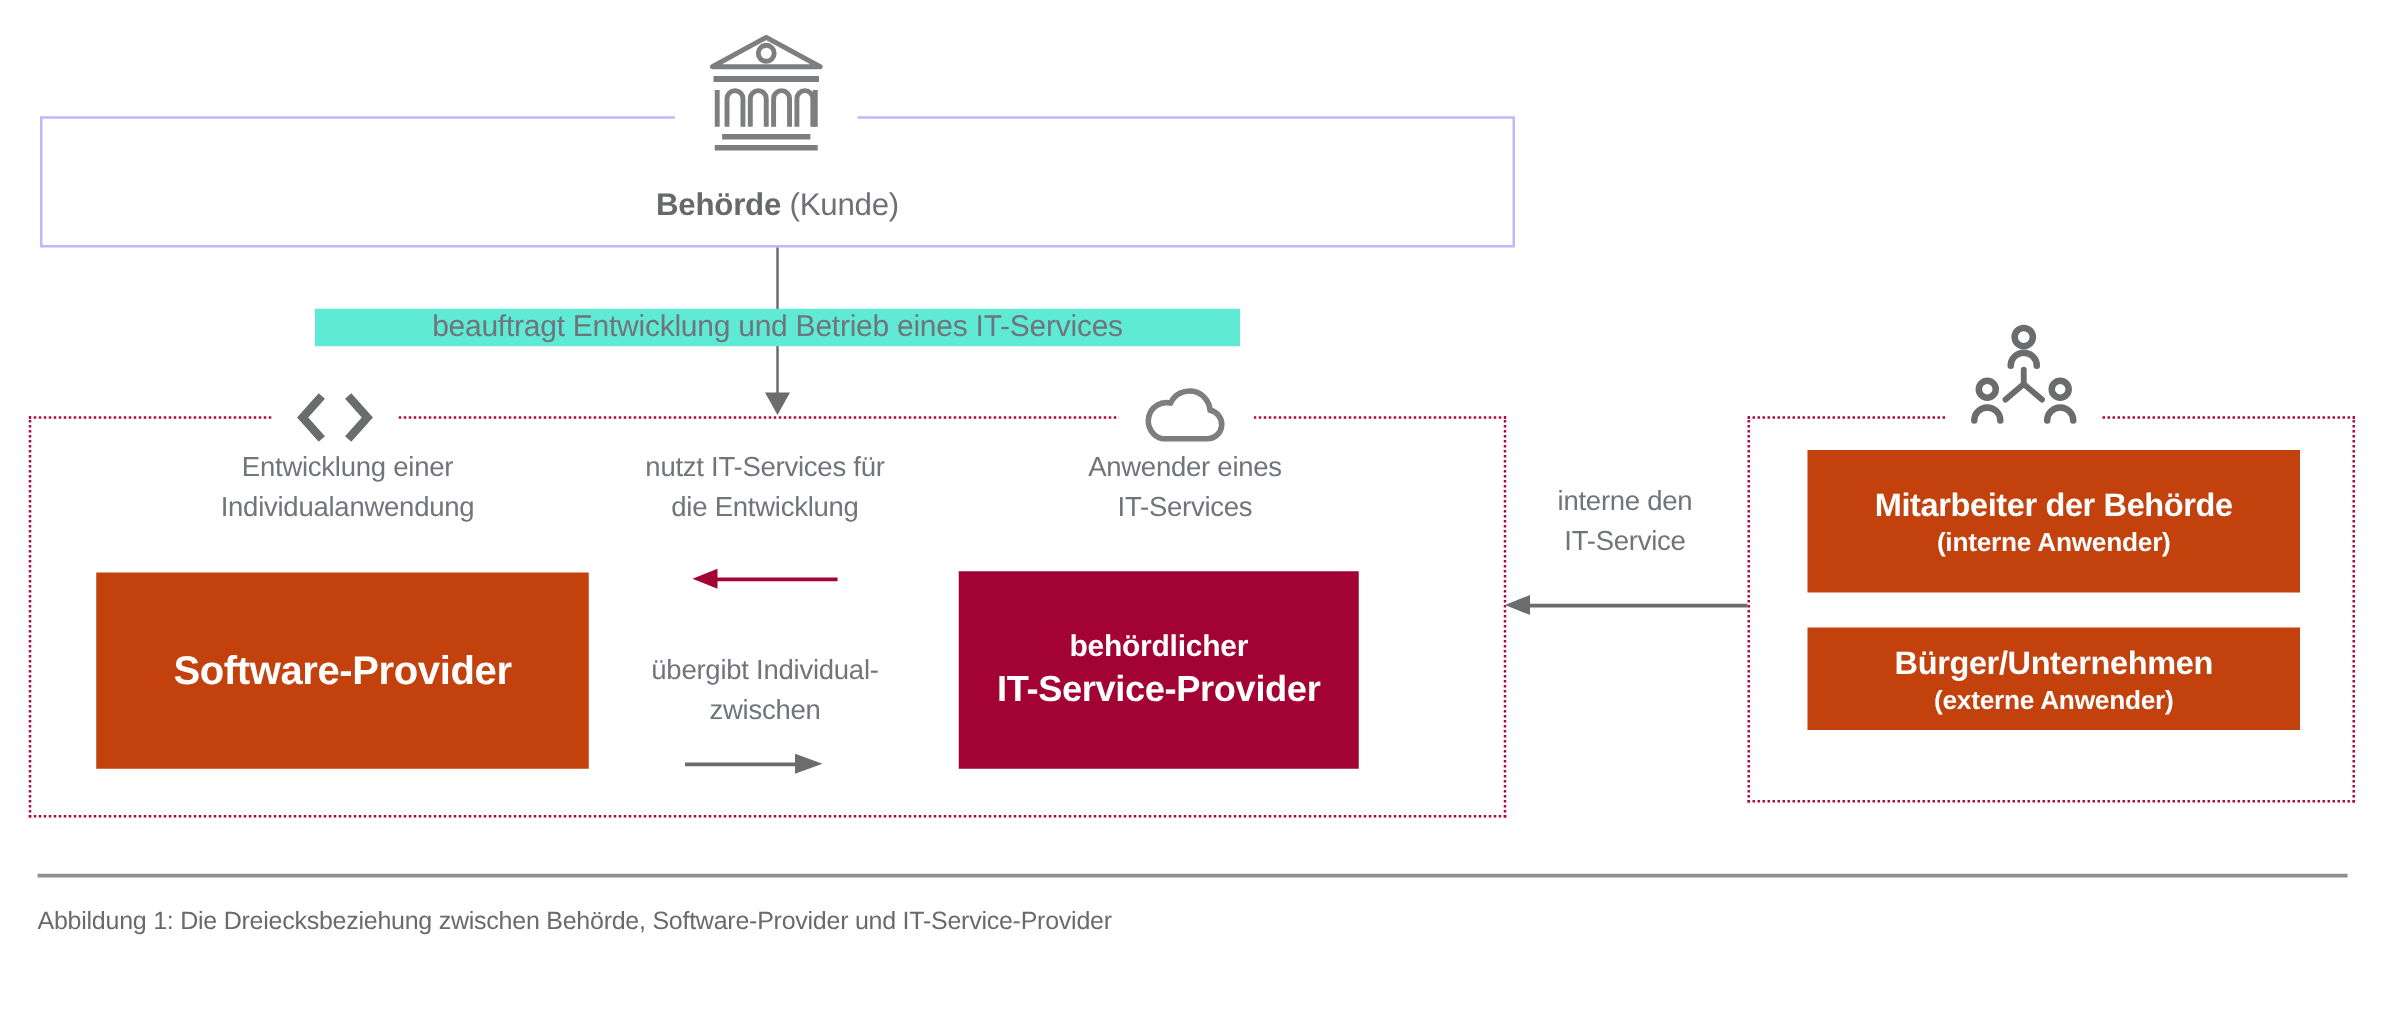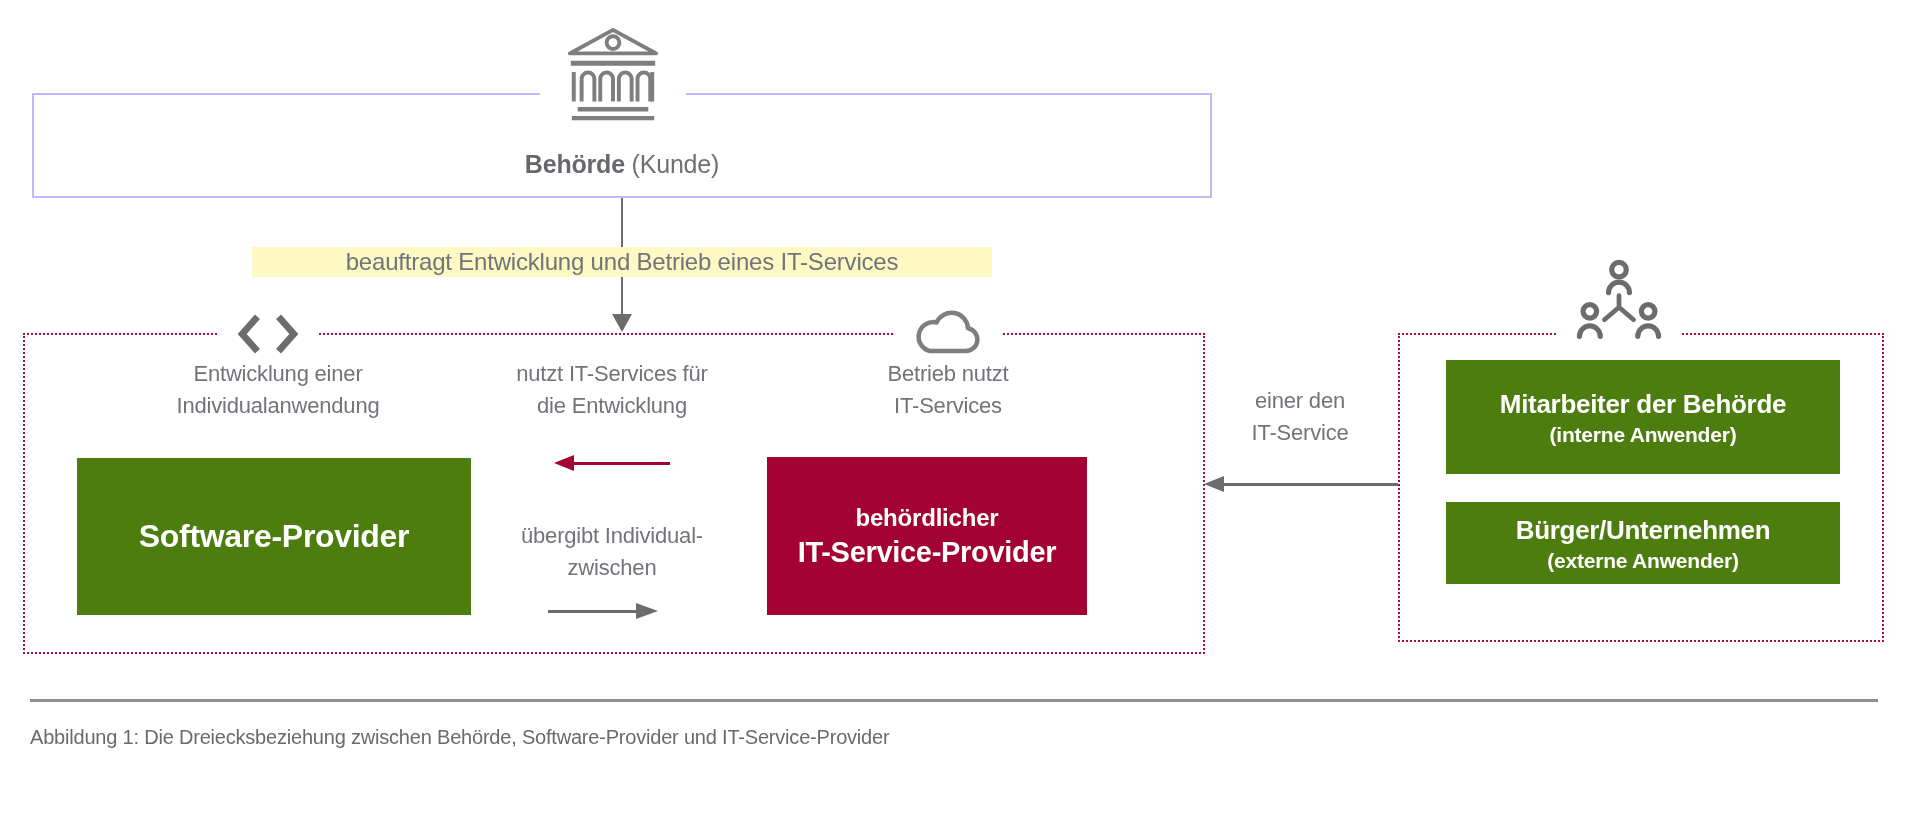--- a/index.html
+++ b/index.html
@@ -18,29 +18,29 @@
   .customer-label{font-size:25px;color:#6e7076;letter-spacing:-0.2px;}
   .customer-label .bold{font-weight:bold;color:#66686c;}
   
   .vline{position:absolute;left:621px;top:198px;width:2px;height:120px;background:#6b6c6e;}
   .arrowhead-down{
     position:absolute;left:612px;top:314px;width:0;height:0;
     border-left:10px solid transparent;border-right:10px solid transparent;border-top:18px solid #6b6c6e;
   }
   .mandate-label{
     position:absolute;left:252px;top:247px;width:740px;text-align:center;
-    font-size:24px;line-height:30px;background:#fef9c3;color:#71747a;letter-spacing:-0.2px;
+    font-size:24px;line-height:30px;background:#5eead4;color:#71747a;letter-spacing:-0.2px;
   }
   
   .dotted-zone{position:absolute;border:2px dotted #ad0a3e;box-sizing:border-box;}
   .zone-providers{left:23px;top:333px;width:1182px;height:321px;}
   .zone-users{left:1398px;top:333px;width:486px;height:309px;}
   
   .solid-box{position:absolute;display:flex;flex-direction:column;align-items:center;justify-content:center;color:#ffffff;text-align:center;}
-  .box-gray{background:#4d7c0f;}
+  .box-gray{background:#c2410c;}
   .box-red{background:#a30234;}
   .software-box{left:77px;top:458px;width:394px;height:157px;font-size:32px;font-weight:bold;letter-spacing:-0.3px;}
   .itsp-box{left:767px;top:457px;width:320px;height:158px;}
   .itsp-box .l1{font-size:24px;font-weight:bold;line-height:32px;letter-spacing:-0.2px;}
   .itsp-box .l2{font-size:29px;font-weight:bold;line-height:36px;letter-spacing:-0.3px;}
   .users-box{left:1446px;top:360px;width:394px;height:114px;}
   .users-box.external{top:502px;height:82px;}
   .users-box .l1{font-size:26px;font-weight:bold;line-height:34px;letter-spacing:-0.3px;}
   .users-box .l2{font-size:21px;font-weight:bold;line-height:27px;letter-spacing:-0.2px;}
   
@@ -103,21 +103,21 @@
     <div>Entwicklung einer</div>
     <div>Individualanwendung</div>
   </div>
 
   <div class="zone-label" style="left:462px;top:358px;width:300px;">
     <div>nutzt IT-Services für</div>
     <div>die Entwicklung</div>
   </div>
 
   <div class="zone-label" style="left:798px;top:358px;width:300px;">
-    <div>Betrieb nutzt</div>
+    <div>Anwender eines</div>
     <div>IT-Services</div>
   </div>
 
   <div>
     <div class="shaft" style="left:572px;top:462px;width:98px;background:#a30234;"></div>
     <div class="head-left" style="left:554px;top:455px;border-right:20px solid #a30234;"></div>
   </div>
 
   <div class="zone-label" style="left:462px;top:520px;width:300px;">
     <div>übergibt Individual-</div>
@@ -132,21 +132,21 @@
   <div class="solid-box box-gray software-box">
     <span>Software-Provider</span>
   </div>
 
   <div class="solid-box box-red itsp-box">
     <div class="l1">behördlicher</div>
     <div class="l2">IT-Service-Provider</div>
   </div>
 
   <div class="zone-label" style="left:1225px;top:385px;width:150px;">
-    <div>einer den</div>
+    <div>interne den</div>
     <div>IT-Service</div>
   </div>
 
   <div>
     <div class="shaft" style="left:1222px;top:483px;width:176px;background:#6b6c6e;"></div>
     <div class="head-left" style="left:1204px;top:476px;border-right:20px solid #6b6c6e;"></div>
   </div>
 
   <div class="dotted-zone zone-users"></div>
 

